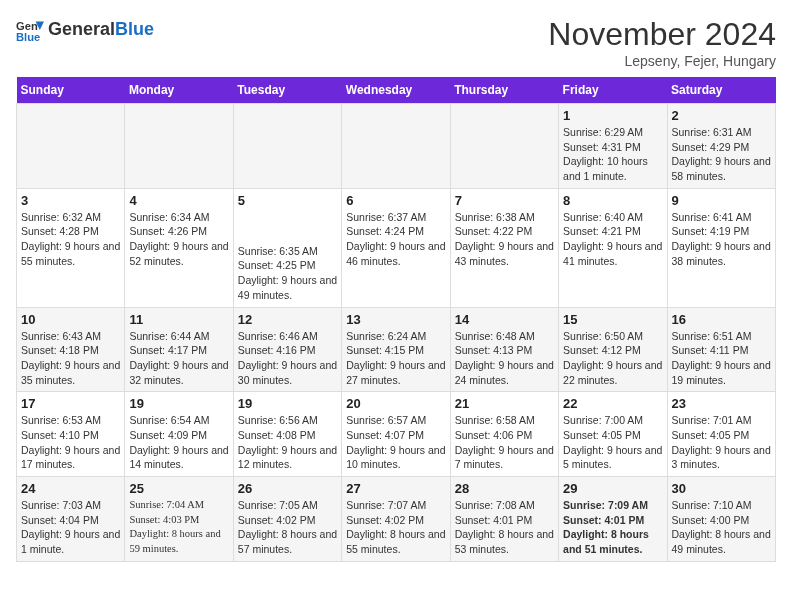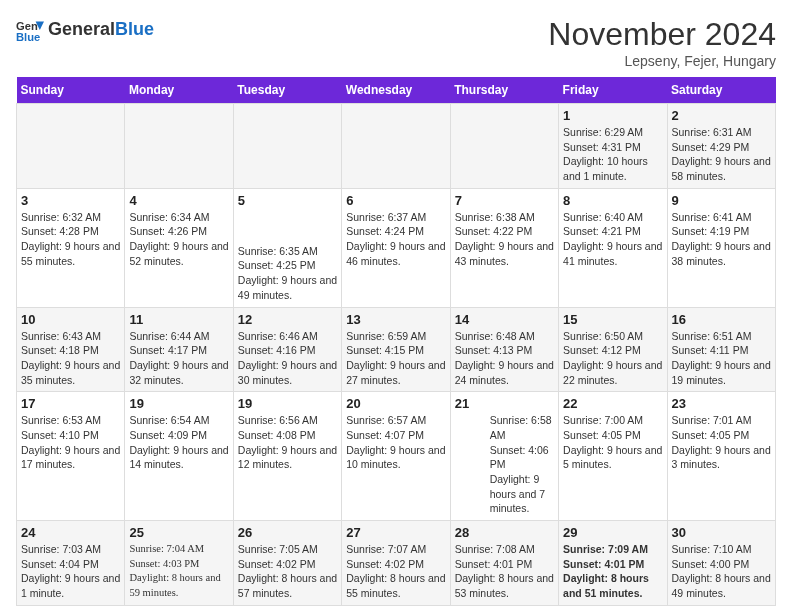--- a/index.html
+++ b/index.html
@@ -200,21 +200,21 @@
 Daylight: 9 hours and 32 minutes.</div>
         </td>
         <td>
           <span class="day-num">12</span>
           <div class="day-detail" style="white-space: pre-line;">Sunrise: 6:46 AM
 Sunset: 4:16 PM
 Daylight: 9 hours and 30 minutes.</div>
         </td>
         <td>
           <span class="day-num">13</span>
-          <div class="day-detail" style="white-space: pre-line;">Sunrise: 6:59 AM
+          <div class="day-detail" style="white-space: pre-line;">Sunrise: 6:24 AM
 Sunset: 4:15 PM
 Daylight: 9 hours and 27 minutes.</div>
         </td>
         <td>
           <span class="day-num">14</span>
           <div class="day-detail" style="white-space: pre-line;">Sunrise: 6:48 AM
 Sunset: 4:13 PM
 Daylight: 9 hours and 24 minutes.</div>
         </td>
         <td>
@@ -250,21 +250,21 @@
 Daylight: 9 hours and 12 minutes.</div>
         </td>
         <td>
           <span class="day-num">20</span>
           <div class="day-detail" style="white-space: pre-line;">Sunrise: 6:57 AM
 Sunset: 4:07 PM
 Daylight: 9 hours and 10 minutes.</div>
         </td>
         <td>
           <span class="day-num">21</span>
-          <div class="day-detail" style="white-space: pre-line; margin-left: 35px;">Sunrise: 6:58 AM
+          <div class="day-detail" style="white-space: pre-line;">Sunrise: 6:58 AM
 Sunset: 4:06 PM
 Daylight: 9 hours and 7 minutes.</div>
         </td>
         <td>
           <span class="day-num">22</span>
           <div class="day-detail" style="white-space: pre-line;">Sunrise: 7:00 AM
 Sunset: 4:05 PM
 Daylight: 9 hours and 5 minutes.</div>
         </td>
         <td>

